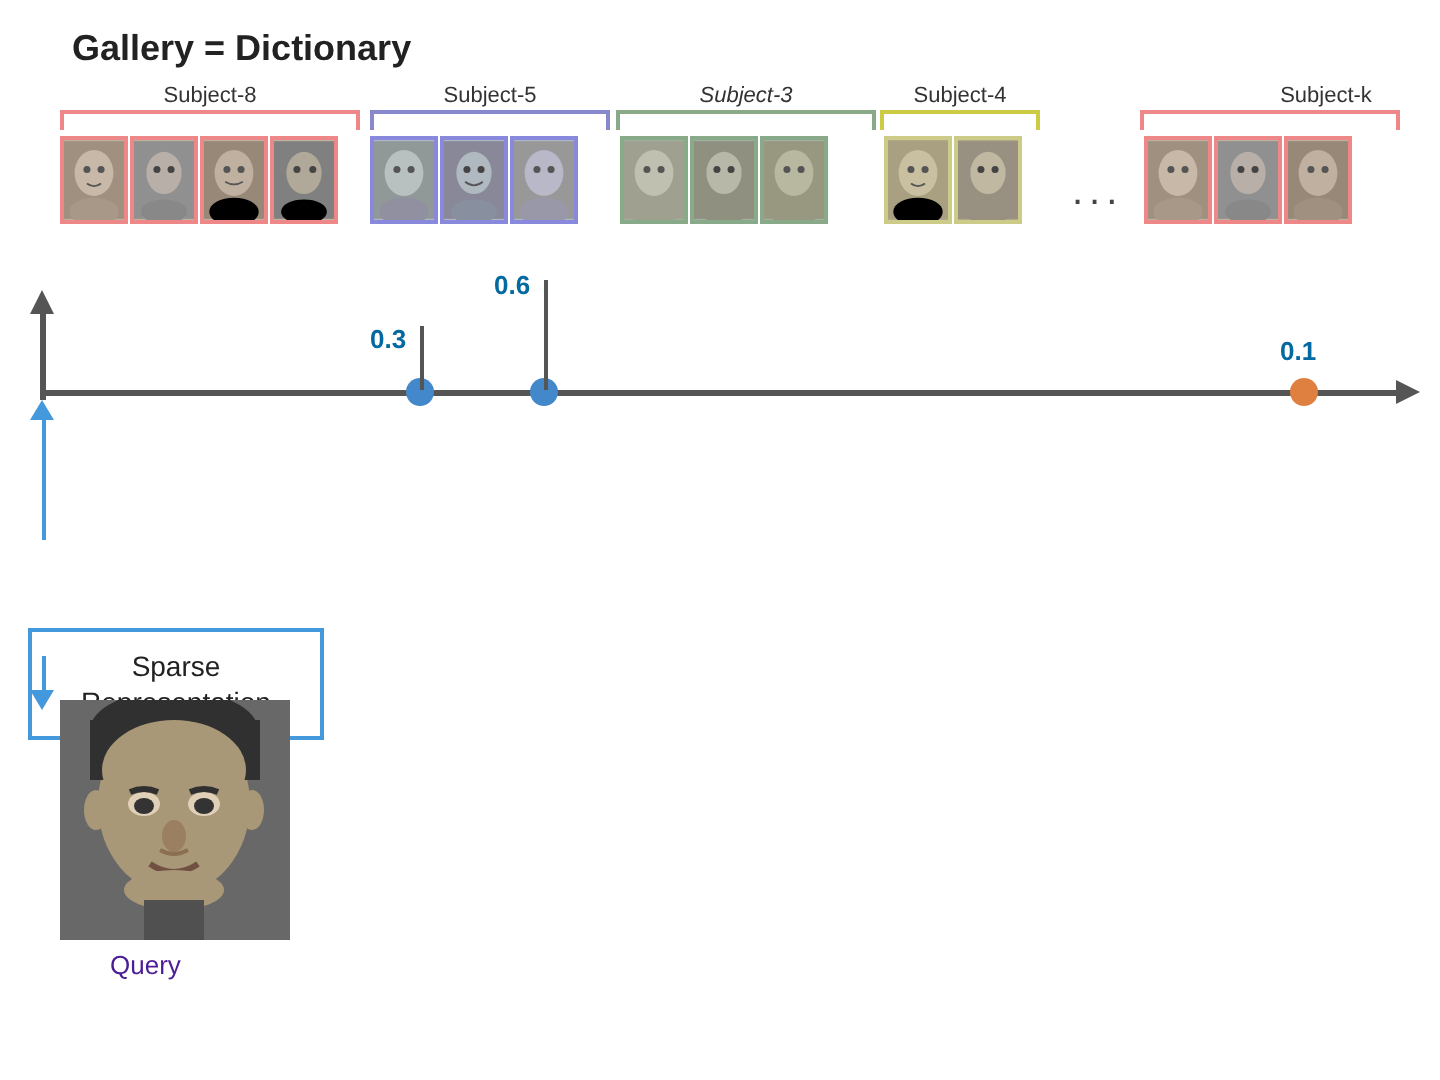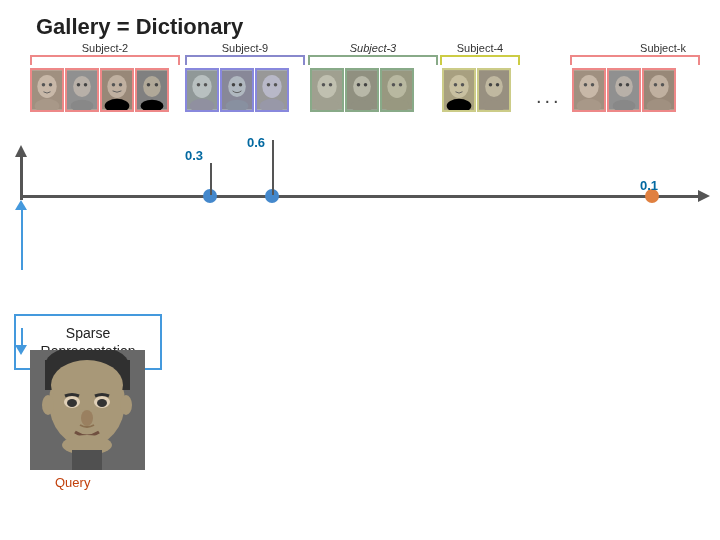--- a/index.html
+++ b/index.html
@@ -9,21 +9,21 @@
       background: #fff;
       font-family: Arial, sans-serif;
       overflow: hidden;
       position: relative;
     }
 
     .title {
       position: absolute;
       top: 14px;
       left: 36px;
-      font-size: 22px;
+      font-size: 18px;
       font-weight: bold;
       color: #222;
     }
 
     
     .subject-label {
       position: absolute;
       font-size: 11px;
       color: #333;
       text-align: center;
@@ -166,41 +166,41 @@
       height: 120px;
       background: #888;
       overflow: hidden;
     }
 
     .query-label {
       position: absolute;
       top: 475px;
       left: 55px;
       font-size: 13px;
-      color: #c2410c;
+      color: #4c1d95;
       text-align: center;
     }
 
     
     .br-pink { border-color: #e88; }
     .br-blue { border-color: #88c; }
     .br-green { border-color: #8a8; }
     .br-yellow { border-color: #cc4; }
     .br-pink2 { border-color: #e88; }
 
   </style>
 </head>
 <body>
 
 <div class="title">Gallery = Dictionary</div>
 
-<div class="subject-label" style="left:30px; top:42px; width:150px;">Subject-2</div>
+<div class="subject-label" style="left:30px; top:42px; width:150px;">Subject-8</div>
 <div class="bracket br-pink" style="left:30px; top:55px; width:150px;"></div>
 
-<div class="subject-label" style="left:185px; top:42px; width:120px;">Subject-9</div>
+<div class="subject-label" style="left:185px; top:42px; width:120px;">Subject-5</div>
 <div class="bracket br-blue" style="left:185px; top:55px; width:120px;"></div>
 
 <div class="subject-label" style="left:308px; top:42px; width:130px;font-style:italic;">Subject-3</div>
 <div class="bracket br-green" style="left:308px; top:55px; width:130px;"></div>
 
 <div class="subject-label" style="left:440px; top:42px; width:80px;">Subject-4</div>
 <div class="bracket br-yellow" style="left:440px; top:55px; width:80px;"></div>
 
 <div class="subject-label" style="left:598px; top:42px; width:130px;">Subject-k</div>
 <div class="bracket br-pink2" style="left:570px; top:55px; width:130px;"></div>
@@ -370,25 +370,25 @@
   <div class="vert-bar" style="left:190px; bottom:3px; height:32px; background:#555;"></div>
 
   <div class="dot dot-blue2" style="left: 245px;"></div>
 
   <div class="vert-bar" style="left:252px; bottom:3px; height:55px; background:#555;"></div>
 
   <div class="dot dot-orange" style="left: 625px;"></div>
 
 </div>
 
-<div class="value-label" style="left: 185px; top: 148px;">0.3</div>
+<div class="value-label" style="left: 185px; top: 162px;">0.3</div>
 
 <div class="value-label" style="left: 247px; top: 135px;">0.6</div>
 
-<div class="value-label" style="left: 640px; top: 178px;">0.1</div>
+<div class="value-label" style="left: 640px; top: 168px;">0.1</div>
 
 <div style="position:absolute; left:21px; top:207px; width:2px; height:63px; background:#4499dd;"></div>
 
 <div style="position:absolute; left:15px; top:200px; width:0; height:0;
             border-left:6px solid transparent; border-right:6px solid transparent;
             border-bottom:10px solid #4499dd;"></div>
 
 <div class="sparse-box">
   <span>Sparse<br>Representation</span>
 </div>

